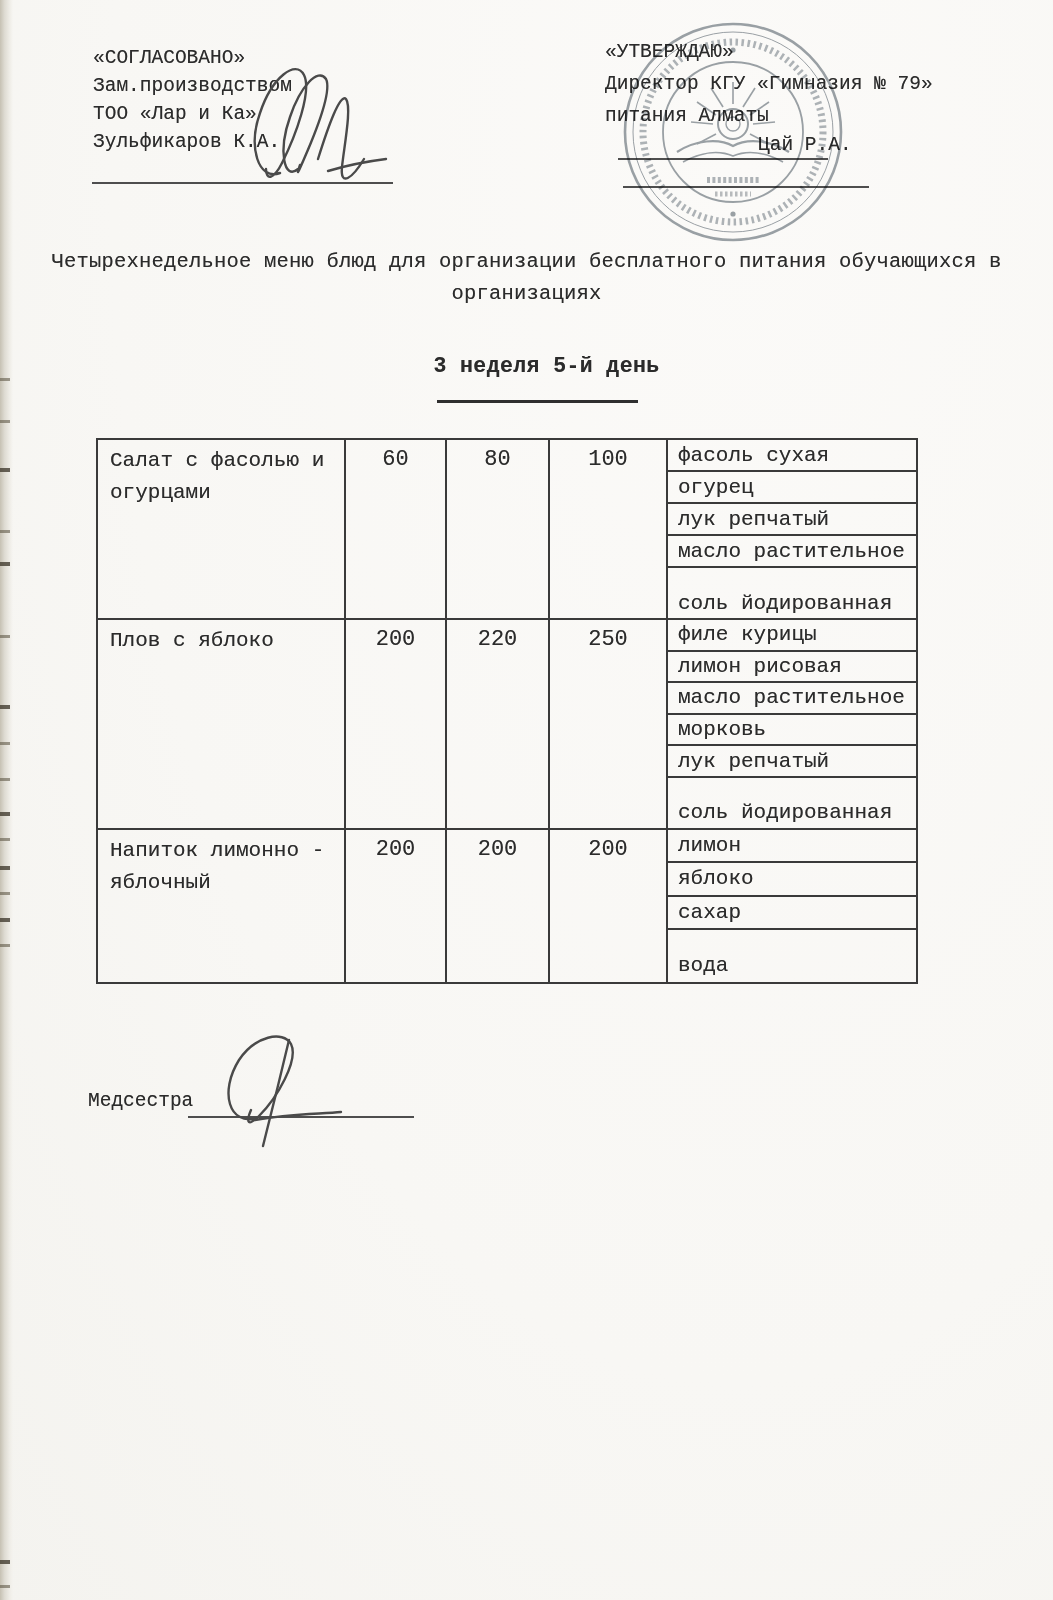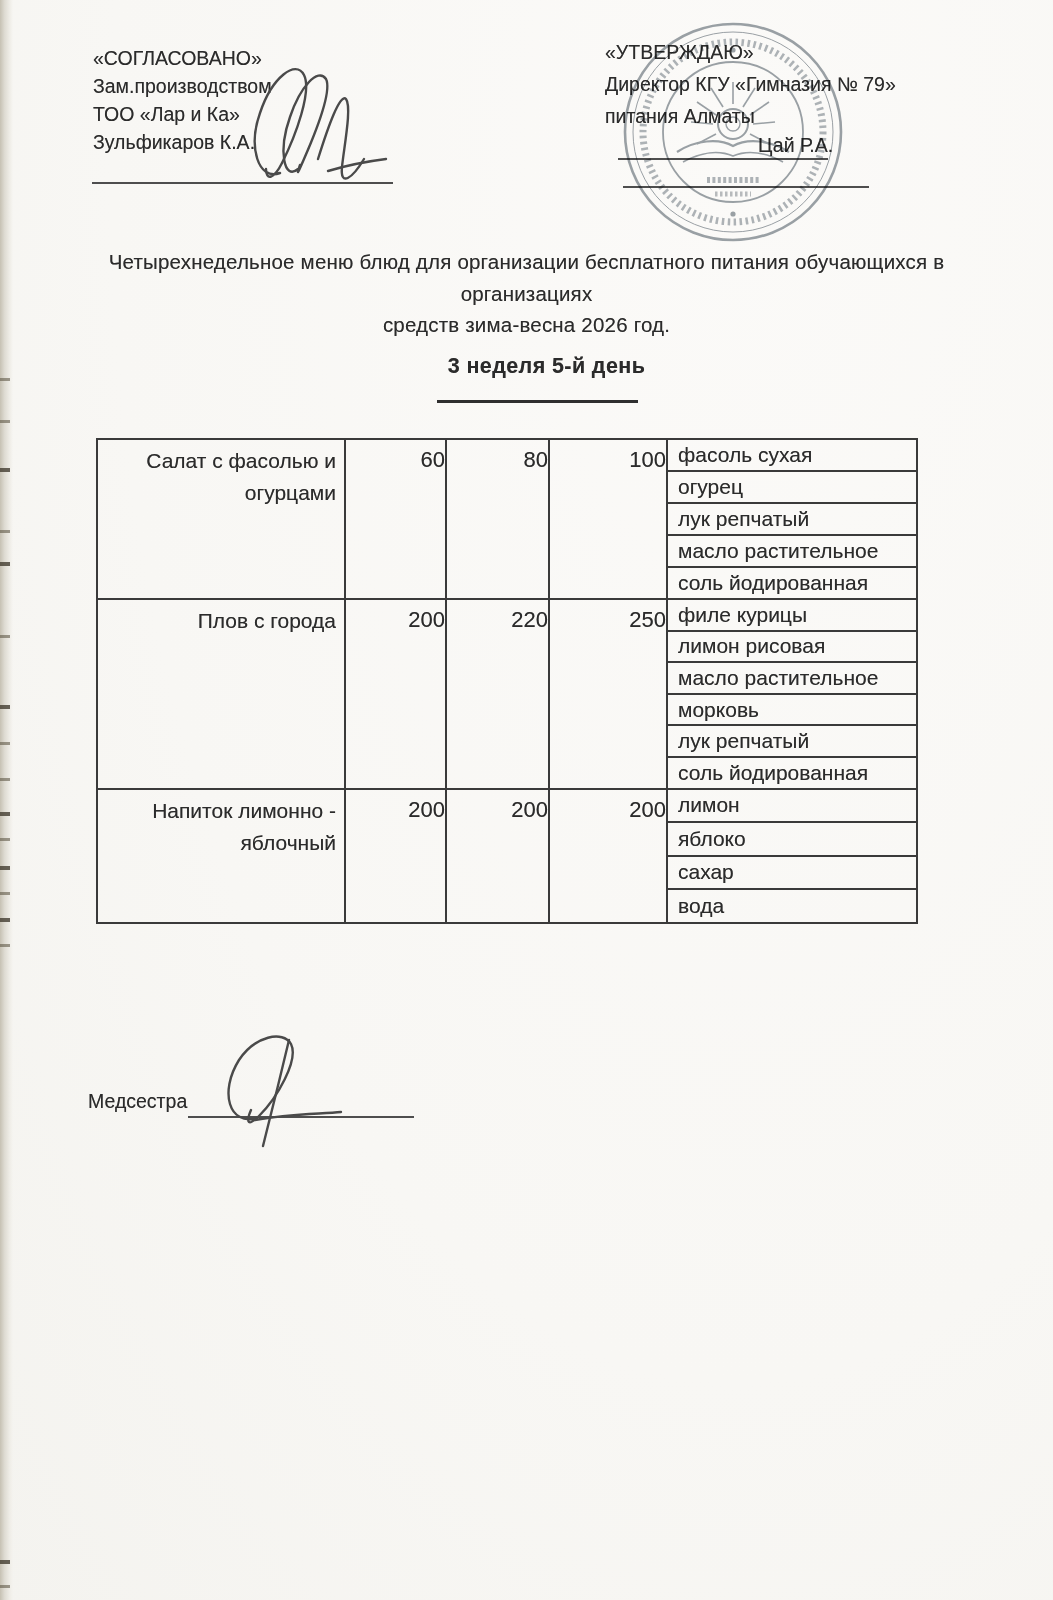--- a/index.html
+++ b/index.html
@@ -3,21 +3,21 @@
 <meta charset="utf-8">
 <style>
   html,body{margin:0;padding:0;background:#e9e8e4;}
   .page{
     position:relative;
     width:1053px;height:1600px;
     margin:0 auto;
     background:
       radial-gradient(ellipse at 70% 10%, #fbfaf8 0%, #f8f7f4 60%, #f4f3ef 100%);
     overflow:hidden;
-    font-family:Liberation Sans, sans-serif;
+    font-family:Liberation Mono, monospace;
     color:#2b2b2b;
   }
   .txt{ text-shadow:0 0 0.5px rgba(40,40,40,.45); }
 
   
   .edge-strip{
     position:absolute;left:0;top:0;width:13px;height:1600px;
     background:linear-gradient(to right,#c6c1b3 0%,#dedbd2 35%,#efede7 75%,rgba(248,247,244,0) 100%);
   }
   .edge-dash{position:absolute;left:0;width:10px;height:3px;background:rgba(84,76,58,.55);}
@@ -37,28 +37,28 @@
 
   
   .title{position:absolute;left:40px;top:246px;width:973px;text-align:center;
          font-size:20.5px;line-height:31.5px;letter-spacing:.2px;}
   .subtitle{position:absolute;left:0;top:354px;width:1053px;text-align:center;
             font-size:21.5px;font-weight:bold;letter-spacing:.4px;padding-left:20px;}
   .subtitle-underline{position:absolute;left:437px;top:400px;width:201px;height:3px;background:#2f2f2f;}
 
   
   table.menu{position:absolute;left:96px;top:438px;width:820px;border-collapse:collapse;table-layout:fixed;}
-  table.menu td{border:2px solid #3a3a3a;padding:0;vertical-align:top;text-align:right;}
+  table.menu td{border:2px solid #3a3a3a;padding:0;vertical-align:top;}
   .cell-dish{padding:5px 8px 4px 12px !important;font-size:21px;line-height:32px;}
   .cell-num{text-align:center;font-size:22px;padding-top:7px !important;}
   .cell-ing{padding:0 !important;}
   .ing-col{display:flex;flex-direction:column;height:100%;}
   .ing-row{flex:1;display:flex;align-items:center;padding:0 10px;font-size:21px;
            border-bottom:2px solid #3a3a3a;min-height:30px;}
-  .ing-row:last-child{border-bottom:none;}
+  .ing-row:last-child{border-bottom:none;margin-top:20px;}
   tr.row-0 .ing-row{min-height:30px;}
   tr.row-1 .ing-row{min-height:29.6px;}
   tr.row-2 .ing-row{min-height:31.5px;}
   tr.row-3 .ing-row{min-height:64px;}
   tr.row-3 .cell-num{vertical-align:bottom;padding-bottom:8px !important;padding-top:0 !important;}
   tr.row-3 .cell-dish .dish-text,
   tr.row-3 .ing-row .ing-text{display:inline-block;max-width:150px;}
 
   
   .nurse{position:absolute;left:88px;top:1090px;font-size:19.5px;}
@@ -141,21 +141,20 @@
 
       <path d="M92,168 L144,168" stroke-width="6" stroke-dasharray="3 2.4" opacity=".8"></path>
       <path d="M100,182 L136,182" stroke-width="5" stroke-dasharray="2.5 2.5" opacity=".7"></path>
       <circle cx="118" cy="38" r="2.6" fill="#5f6a74" stroke="none"></circle>
       <circle cx="118" cy="202" r="2.6" fill="#5f6a74" stroke="none"></circle>
     </g>
   </svg>
 
   <div class="title txt">
     <div>Четырехнедельное меню блюд для организации бесплатного питания обучающихся в организациях</div>
-    <div>средств зима-весна 2026 год.</div>
   </div>
 
   <div class="subtitle txt">3 неделя 5-й день</div>
   <div class="subtitle-underline"></div>
 
   <table class="menu txt">
     <colgroup>
       <col style="width:248px">
         <col style="width:101px">
         <col style="width:103px">
@@ -182,21 +181,21 @@
               <div class="ing-row">
                 <span class="ing-text">масло растительное</span>
               </div>
               <div class="ing-row">
                 <span class="ing-text">соль йодированная</span>
               </div>
             </div>
           </td>
         </tr>
         <tr class="menu-row row-1">
-          <td class="cell-dish"><span class="dish-text">Плов с города</span></td>
+          <td class="cell-dish"><span class="dish-text">Плов с яблоко</span></td>
           <td class="cell-num"><span>200</span></td>
           <td class="cell-num"><span>220</span></td>
           <td class="cell-num"><span>250</span></td>
           <td class="cell-ing">
             <div class="ing-col">
               <div class="ing-row">
                 <span class="ing-text">филе курицы</span>
               </div>
               <div class="ing-row">
                 <span class="ing-text">лимон рисовая</span>

